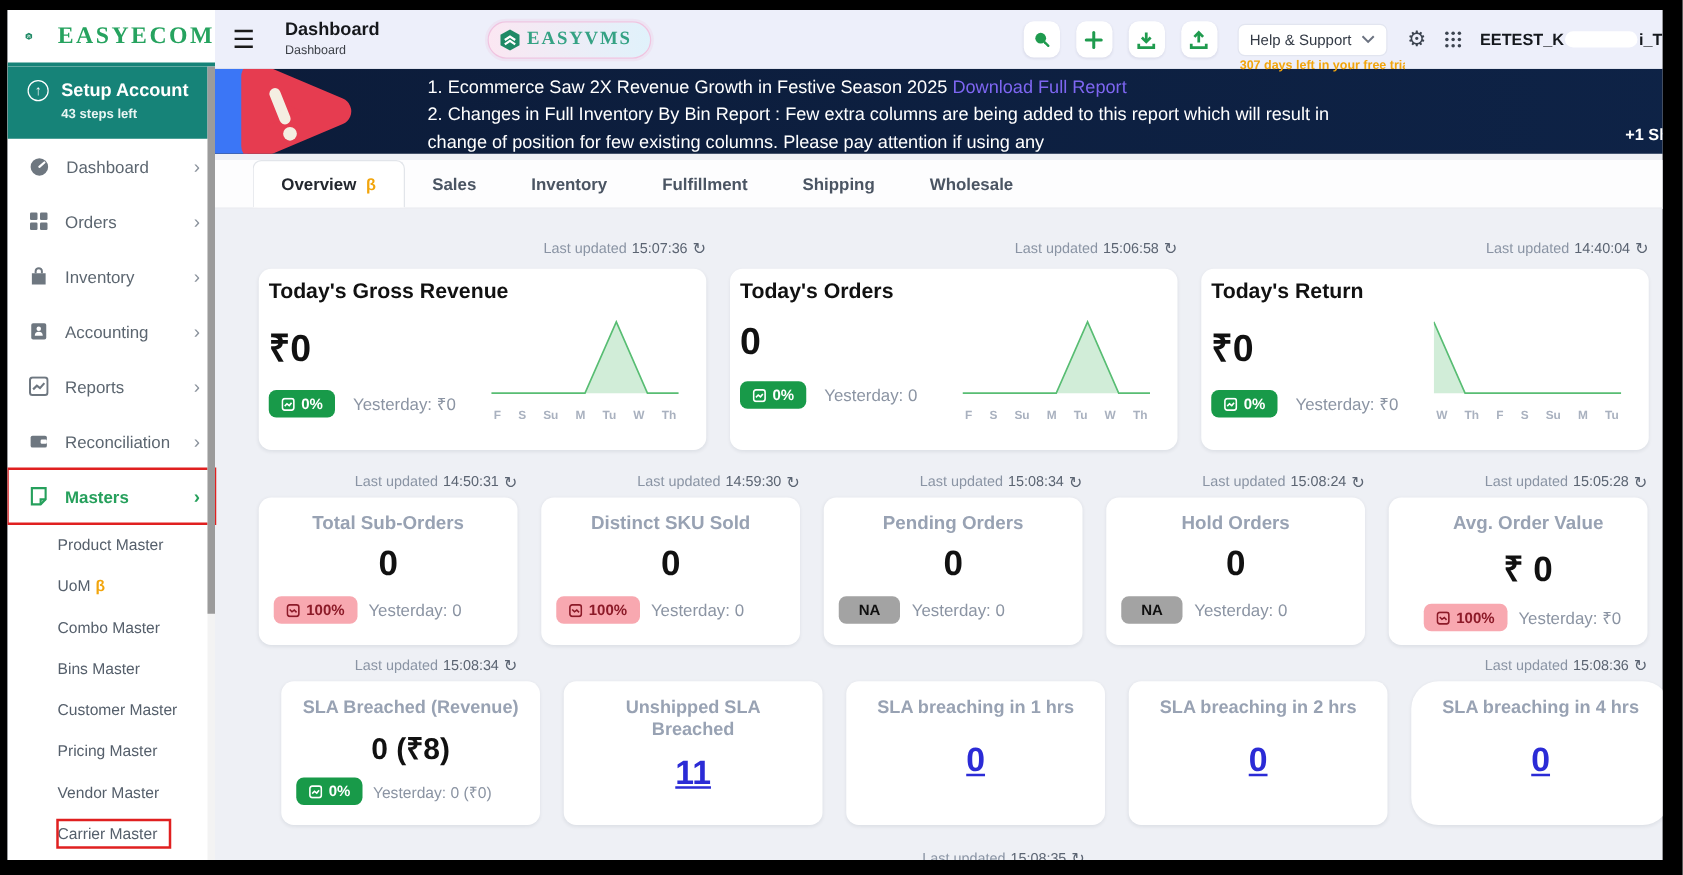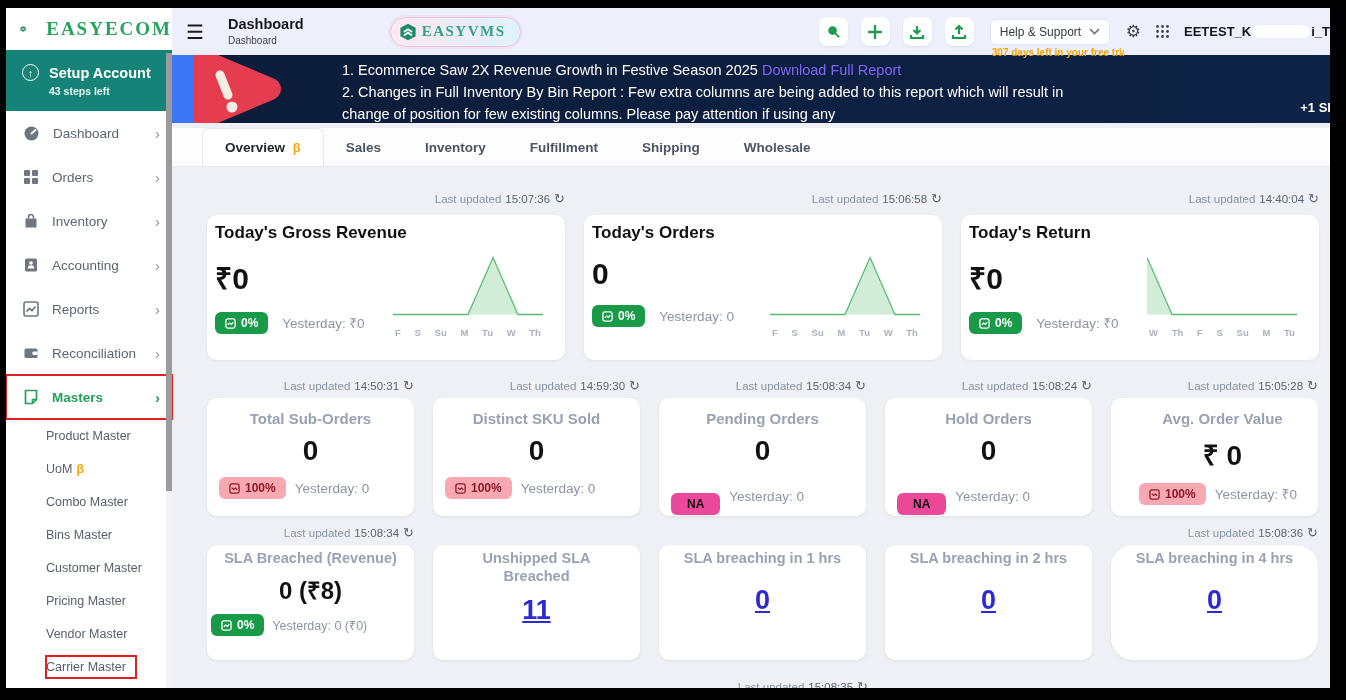--- a/index.html
+++ b/index.html
@@ -72,29 +72,29 @@
   .card-lg .c-value { font-size:30px; font-weight:bold; color:#111; margin-top:14px; }
   .card-lg .c-badge-row { display:flex; align-items:center; gap:14px; margin-top:14px; }
   .spark-wrap { position:absolute; right:22px; top:38px; width:150px; }
   .spark { width:150px; height:66px; display:block; }
   .spark-labels { display:flex; justify-content:space-between; margin-top:8px; padding:0 2px; }
   .spark-labels span { font-size:9.5px; font-weight:bold; color:#a9b1bf; }
 
   .badge { display:inline-flex; align-items:center; gap:5px; border-radius:6px; padding:4px 10px; font-size:12px; font-weight:bold; }
   .badge.green { background:#189a49; color:#fff; }
   .badge.pink { background:#f8a8b0; color:#8c1a28; }
-  .badge.gray { background:#ec4899; color:#101010; padding:4px 16px;margin-top:16px; }
+  .badge.gray { background:#a3a3a3; color:#101010; padding:4px 16px; }
   .yesterday { font-size:13.5px; color:#8b94a3; }
 
   .card-sm { width:207px; top:275px; height:118px; padding:12px 12px; text-align:center; }
   .card-sm .c-title { font-size:15px; font-weight:bold; color:#98a2b3; }
   .card-sm .c-value { font-size:28px; font-weight:bold; color:#111; margin-top:8px; }
   .card-sm .c-badge-row { display:flex; align-items:center; gap:9px; margin-top:10px; text-align:left; }
 
-  .card-sla { width:207px; top:422px; height:115px; padding:4px; text-align:center; }
+  .card-sla { width:207px; top:422px; height:115px; padding:12px; text-align:center;margin-left:18px; }
   .card-sla .c-title { font-size:14.5px; font-weight:bold; color:#98a2b3; line-height:1.25; }
   .card-sla .c-value { font-size:24px; font-weight:bold; color:#111; margin-top:6px; }
   .card-sla .c-badge-row { display:flex; align-items:center; gap:8px; margin-top:8px; text-align:left; }
   .num-link { display:inline-block; margin-top:18px; font-size:27px; font-weight:bold; color:#2b2bd6; text-decoration:underline; cursor:pointer; }
   .card-sla .c-title.two-line + .num-link { margin-top:10px; }
 </style>
 </head>
 <body>
 
 <div class="frame">

